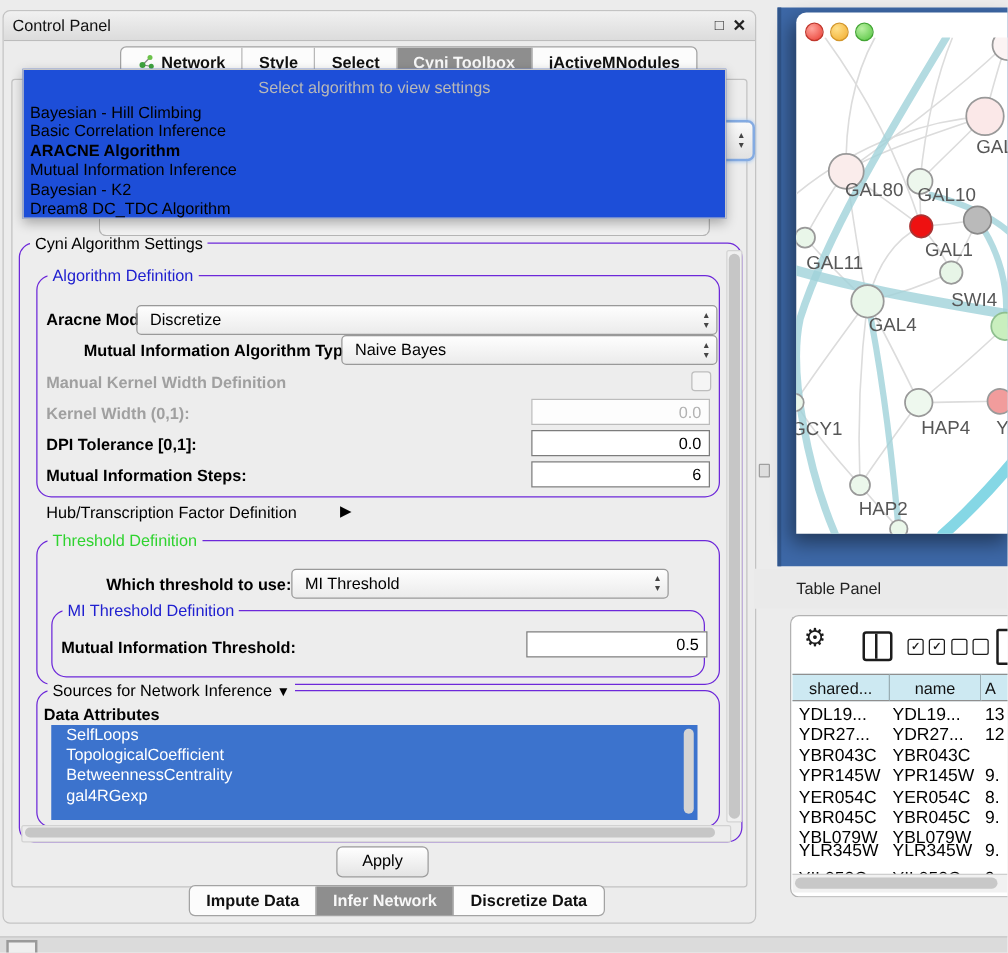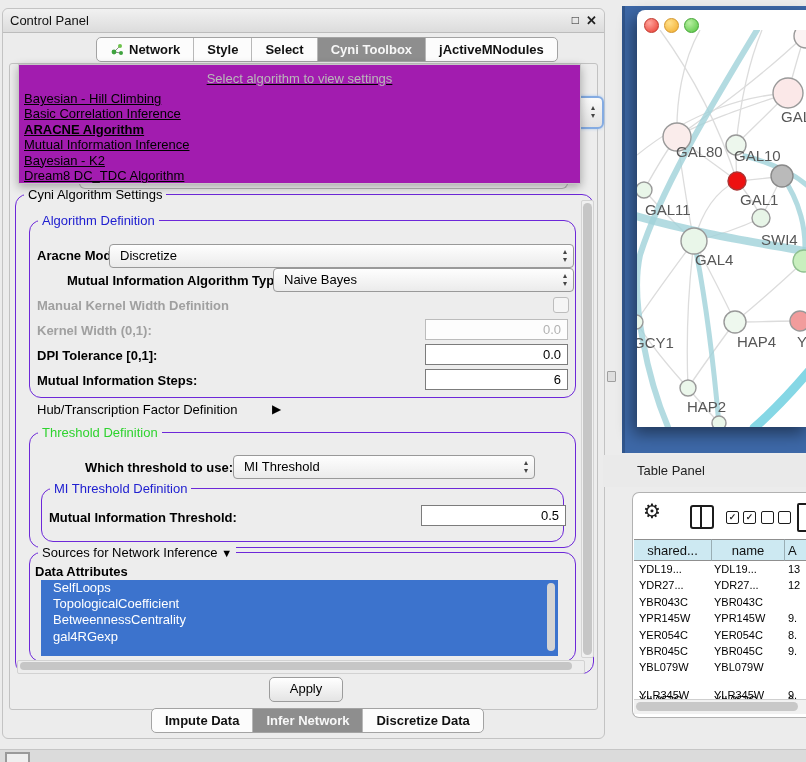--- a/index.html
+++ b/index.html
@@ -72,22 +72,22 @@
   .hscroll .thumb{position:absolute;left:2px;top:1px;width:552px;height:8px;
                   background:#c6c6c6;border-radius:4px;}
 
   .apply{position:absolute;left:259px;top:613px;width:72px;height:23px;
          border:1px solid #9c9c9c;border-radius:5px;font-size:13px;
          background:linear-gradient(#ffffff,#e4e4e4);text-align:center;line-height:21px;color:#000;}
 
   .hub-arrow{position:absolute;font-size:12px;color:#000;}
 
   
-  .dd{position:absolute;left:18px;top:64px;width:561px;height:118px;background:#a21caf;
-      border:1px solid #c6c6c6;box-shadow:0 3px 9px rgba(0,0,0,.3);z-index:40;text-decoration:underline;}
+  .dd{position:absolute;left:18px;top:55px;width:561px;height:118px;background:#1d4ed8;
+      border:1px solid #c6c6c6;box-shadow:0 3px 9px rgba(0,0,0,.3);z-index:40;}
   .dd .ph{height:26px;line-height:28px;text-align:center;font-size:13px;color:#b8b8b8;}
   .dd .it{line-height:15.4px;font-size:13px;color:#000;padding-left:5px;white-space:nowrap;}
   .dd .it.bold{font-weight:bold;}
 
   .focus-frag{position:absolute;left:563px;top:96px;width:37px;height:29px;border-radius:6px;
               border:2px solid #84abe2;box-shadow:0 0 3px #a5c6ef;
               background:linear-gradient(#fafafa,#e2e2e2);z-index:5;}
   .focus-frag .steppers{right:7px;top:6px;}
 
   .splitter-tick{position:absolute;left:607px;top:371px;width:7px;height:9px;
@@ -113,21 +113,21 @@
   .gear{position:absolute;left:10px;top:7px;font-size:20px;color:#1c1c1c;line-height:22px;}
   .colicon{position:absolute;left:57px;top:12px;width:20px;height:20px;border:2px solid #1c1c1c;border-radius:3px;}
   .colicon::after{content:"";position:absolute;left:8px;top:0;bottom:0;width:2px;background:#1c1c1c;}
   .cbpair{position:absolute;top:18px;display:flex;gap:4px;}
   .cb{width:11px;height:11px;border:1.5px solid #1c1c1c;border-radius:2px;font-size:9px;
       line-height:10px;text-align:center;font-weight:bold;color:#1c1c1c;}
   .pageicon{position:absolute;left:164px;top:10px;width:18px;height:25px;border:2px solid #1c1c1c;border-radius:2px;background:#fff;}
   .thead{position:absolute;left:1px;top:46px;height:22px;display:flex;}
   .th{background:#cde9f2;border-top:1px solid #8f8f8f;border-bottom:1px solid #8f8f8f;
       border-right:1px solid #9aaeb4;font-size:13px;text-align:center;line-height:21px;color:#111;overflow:hidden;}
-  .trow{position:absolute;left:0;width:174px;height:16.4px;font-size:11px;color:#000;}
+  .trow{position:absolute;left:0;width:174px;height:16.4px;font-size:14px;color:#000;}
   .trow span{position:absolute;top:1px;white-space:nowrap;}
   .t-c1{left:6px;} .t-c2{left:81px;} .t-c3{left:155px;}
   .t-hscroll{position:absolute;left:1px;top:206px;width:172px;height:14px;background:#f1f1f1;border-top:1px solid #cfcfcf;}
   .t-hscroll .thumb{position:absolute;left:2px;top:2px;width:162px;height:9px;background:#c8c8c8;border-radius:5px;}
 
   .bottom-strip{position:absolute;left:0;top:749px;width:806px;height:13px;
                 background:#dbdbdb;border-top:1px solid #c6c6c6;}
   .mini-icon{position:absolute;left:5px;top:2px;width:21px;height:14px;border:2px solid #9a9a9a;background:#efefef;}
 </style>
 </head>
@@ -413,21 +413,21 @@
     <div class="trow" style="top:151px;">
         <span class="t-c1">YBR045C</span>
         <span class="t-c2">YBR045C</span>
         <span class="t-c3">9.</span>
       </div>
     <div class="trow" style="top:167.4px;">
         <span class="t-c1">YBL079W</span>
         <span class="t-c2">YBL079W</span>
         <span class="t-c3"></span>
       </div>
-    <div class="trow" style="top:195px;">
+    <div class="trow" style="top:178px;">
         <span class="t-c1">YLR345W</span>
         <span class="t-c2">YLR345W</span>
         <span class="t-c3">9.</span>
       </div>
     <div class="trow" style="top:200.2px;">
         <span class="t-c1">YIL052C</span>
         <span class="t-c2">YIL052C</span>
         <span class="t-c3">9.</span>
       </div>
 

